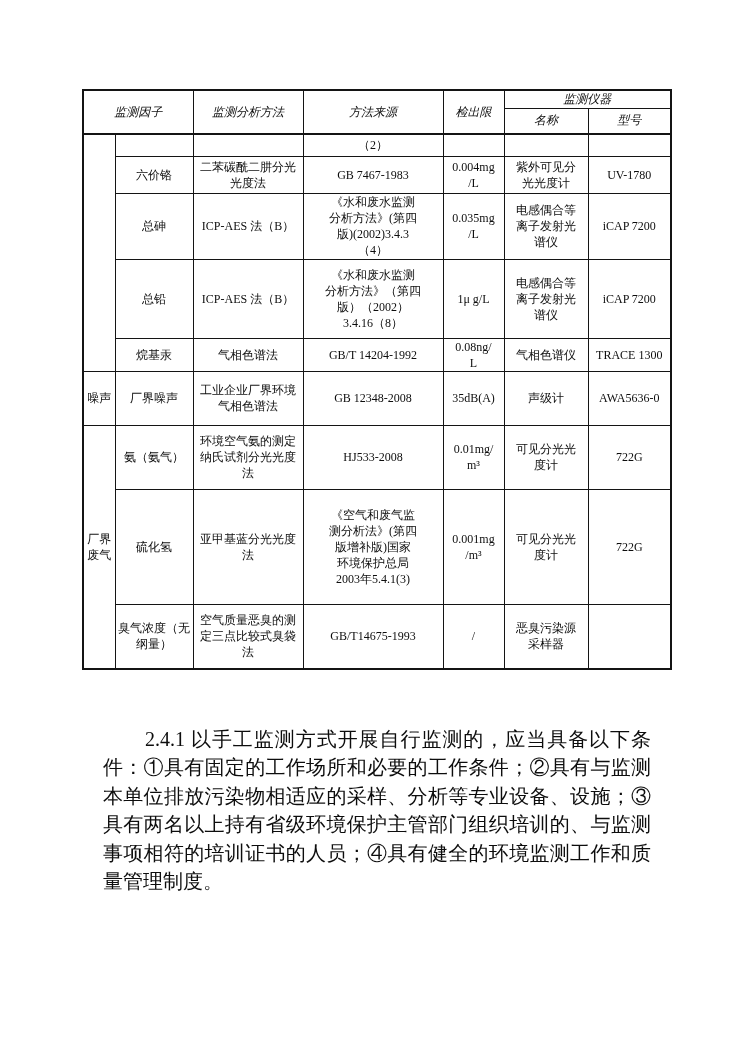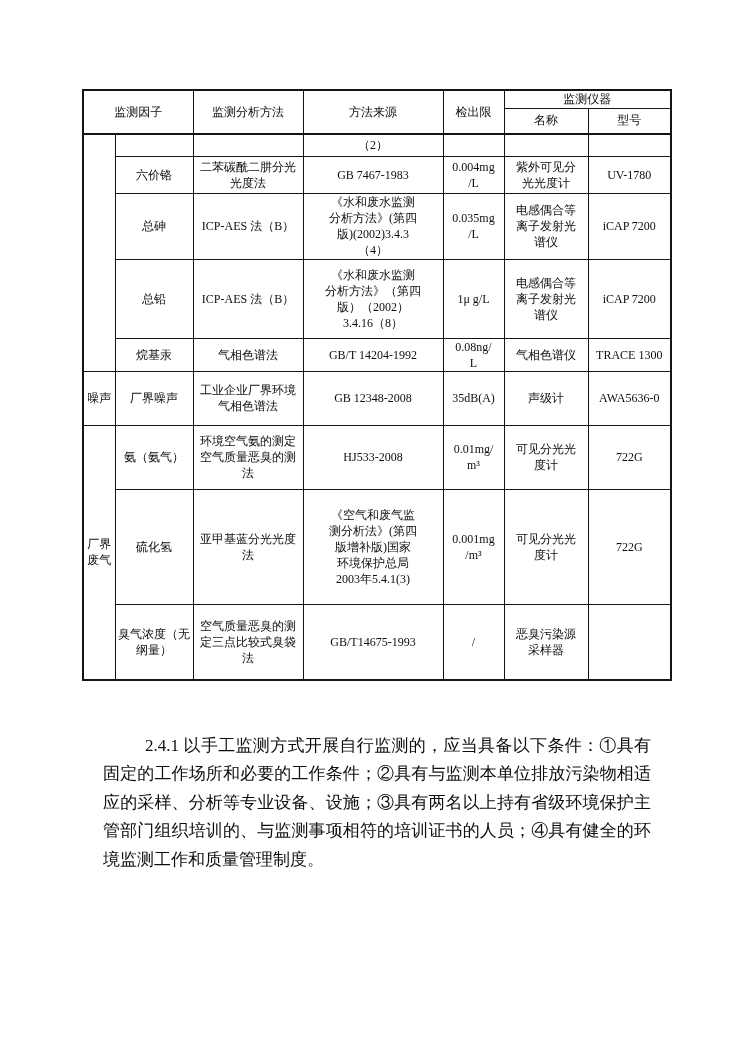--- a/index.html
+++ b/index.html
@@ -22,37 +22,36 @@
   }
   table.monitor th, table.monitor td {
     border:1px solid #141414;
     text-align:center;
     vertical-align:middle;
     white-space:pre-line;
     padding:0 2px;
     font-weight:normal;
     overflow:hidden;
   }
-  table.monitor thead th { line-height:15px; }
+  table.monitor thead th { line-height:15px;font-style:italic; }
   table.monitor tr.first-body-row td { border-top:2px solid #141414; }
   h2.section-heading {
     position:absolute; left:108px; top:686px;
     margin:0;
     font-size:15.5px;
     font-weight:bold;
     letter-spacing:0.5px;
     white-space:nowrap;
   }
   .body-text {
     position:absolute; left:103px; top:725px;
     width:548px;
-    font-size:17px;
+    font-size:20px;
     line-height:28.4px;
     text-align:justify;
-    margin-top:7px;
   }
   .body-text p { margin:0; text-indent:42px; }
 </style>
 </head>
 <body>
 
 <div class="page">
 
   <table class="monitor">
     <colgroup>
@@ -142,21 +141,21 @@
         <td>GB 12348-2008</td>
         <td>35dB(A)</td>
         <td>声级计</td>
         <td>AWA5636-0</td>
       </tr>
       <tr style="height:64px">
         <td rowspan="3">厂界
 废气</td>
         <td>氨（氨气）</td>
         <td>环境空气氨的测定
-空气质量恶臭的测
+纳氏试剂分光光度
 法</td>
         <td>HJ533-2008</td>
         <td>0.01mg/
 m³</td>
         <td>可见分光光
 度计</td>
         <td>722G</td>
       </tr>
       <tr style="height:115px">
         <td>硫化氢</td>
@@ -166,21 +165,21 @@
 测分析法》(第四
 版增补版)国家
 环境保护总局
 2003年5.4.1(3)</td>
         <td>0.001mg
 /m³</td>
         <td>可见分光光
 度计</td>
         <td>722G</td>
       </tr>
-      <tr style="height:76px">
+      <tr style="height:65px">
         <td>臭气浓度（无
 纲量）</td>
         <td>空气质量恶臭的测
 定三点比较式臭袋
 法</td>
         <td>GB/T14675-1993</td>
         <td>/</td>
         <td>恶臭污染源
 采样器</td>
         <td></td>

